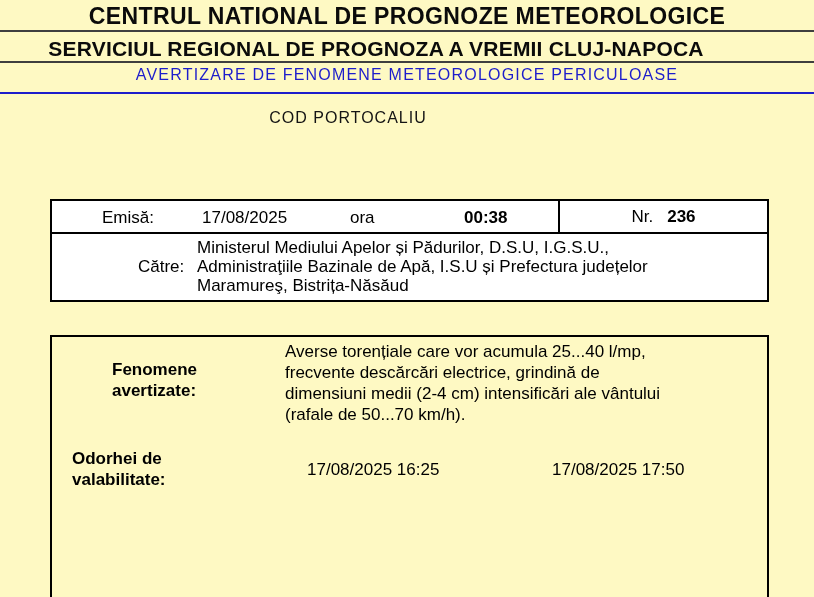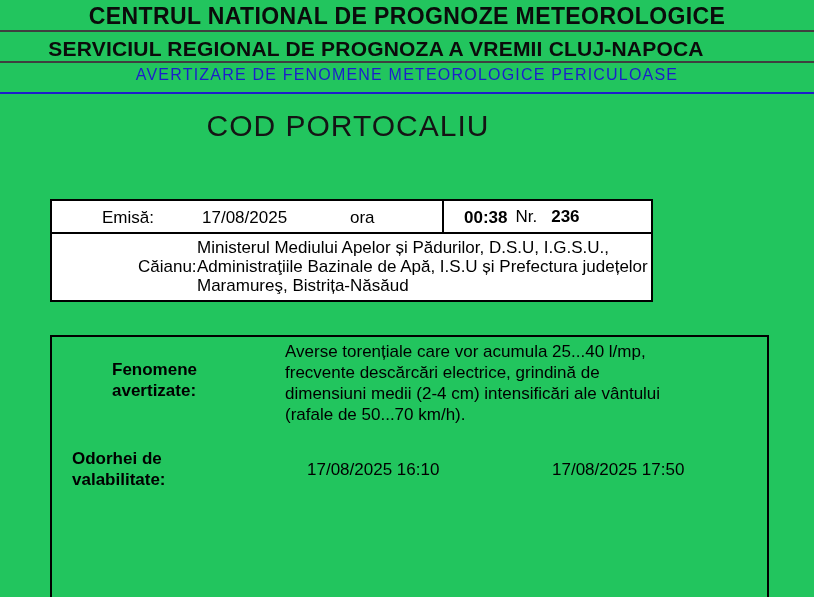--- a/index.html
+++ b/index.html
@@ -1,35 +1,35 @@
 <!DOCTYPE html>
 <html><head>
 <meta charset="utf-8">
 <style>
   * { margin:0; padding:0; box-sizing:border-box; }
   html,body { width:814px; height:597px; background:#ffffff; overflow:hidden; }
   body { font-family:"Liberation Sans","DejaVu Sans",sans-serif; color:#000; }
-  .page { position:relative; width:814px; height:597px; background:#22c55e; }
+  .page { position:relative; width:814px; height:597px; background:#fef9c3; }
 
   
   .t1 { position:absolute; top:3px; left:0; width:814px; text-align:center;
         font-size:23px; font-weight:bold; letter-spacing:0.4px; color:#0b0b0b; }
   .rule { position:absolute; left:0; width:814px; height:2px; background:#3f3f3f; }
   .r1 { top:30px; }
   .t2 { position:absolute; top:37px; left:0; width:752px; text-align:center;
         font-size:21px; font-weight:bold; letter-spacing:0.2px; color:#0b0b0b; }
   .r2 { top:61px; }
   .t3 { position:absolute; top:66px; left:0; width:814px; text-align:center;
         font-size:16px; font-weight:normal; letter-spacing:1.2px; white-space:nowrap; }
   .r3 { top:92px; }
   .t4 { position:absolute; top:109px; left:0; width:696px; text-align:center;
-        font-size:30px; letter-spacing:1px; color:#141414; }
+        font-size:16px; letter-spacing:1px; color:#141414; }
 
   
-  .tbl1 { position:absolute; left:50px; top:199px; width:603px;
+  .tbl1 { position:absolute; left:50px; top:199px; width:719px;
           border:2px solid #000; background:#fff; }
   .row1 { position:relative; height:33px; border-bottom:2px solid #000;
           font-size:17px; line-height:33px; }
   .row1 .cell { position:absolute; top:0; white-space:nowrap; }
   .p-emisa { left:50px; }
   .p-date  { left:150px; font-weight:normal; }
   .p-ora   { left:298px; }
   .p-time  { left:412px; font-weight:bold; }
   .nrcell { position:absolute; top:0; right:0; height:100%; width:209px;
             border-left:2px solid #000; display:flex; align-items:center;
@@ -73,37 +73,37 @@
       <span class="cell p-emisa">Emisă:</span>
       <span class="cell p-date">17/08/2025</span>
       <span class="cell p-ora">ora</span>
       <span class="cell p-time">00:38</span>
       <div class="nrcell">
         <span>Nr.</span>
         <span class="bold">236</span>
       </div>
     </div>
     <div class="row2">
-      <span class="catre-label">Căianu:</span>
+      <span class="catre-label">Către:</span>
       <div class="catre-text">Ministerul Mediului Apelor și Pădurilor, D.S.U, I.G.S.U.,
 Administraţiile Bazinale de Apă, I.S.U și Prefectura județelor
 Maramureş, Bistrița-Năsăud</div>
     </div>
   </div>
 
   <div class="tbl2">
     <div class="wrow frow">
       <div class="wlab">Fenomene
 avertizate:</div>
       <div class="wtext">Averse torențiale care vor acumula 25...40 l/mp,
 frecvente descărcări electrice, grindină de
 dimensiuni medii (2-4 cm) intensificări ale vântului
 (rafale de 50...70 km/h).</div>
     </div>
     <div class="wrow irow">
       <div class="wlab">Odorhei de
 valabilitate:</div>
-      <span class="d1">17/08/2025 16:10</span>
+      <span class="d1">17/08/2025 16:25</span>
       <span class="d2">17/08/2025 17:50</span>
     </div>
   </div>
 
 </div>
 
 </body></html>

